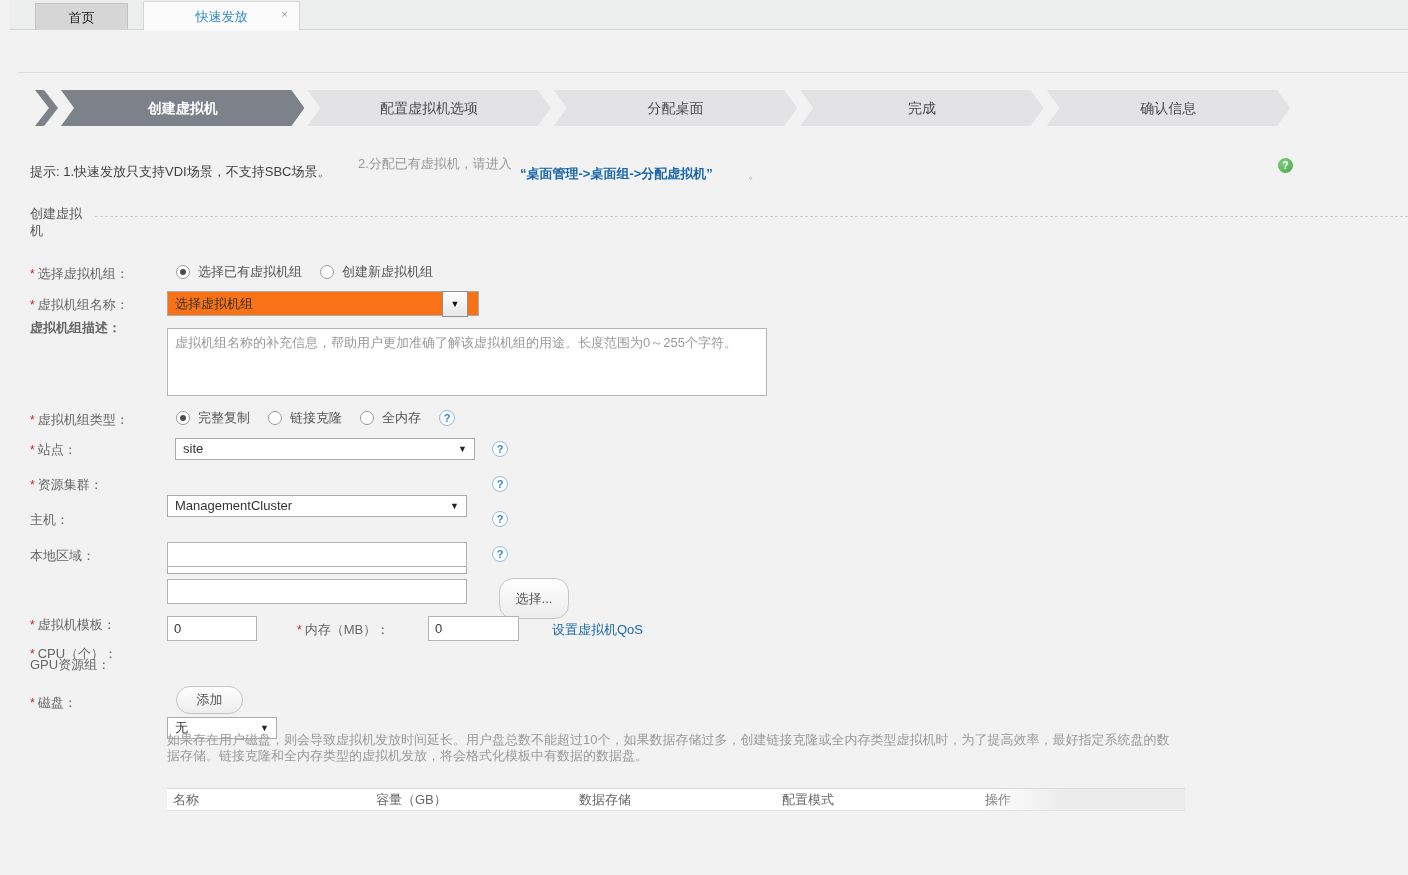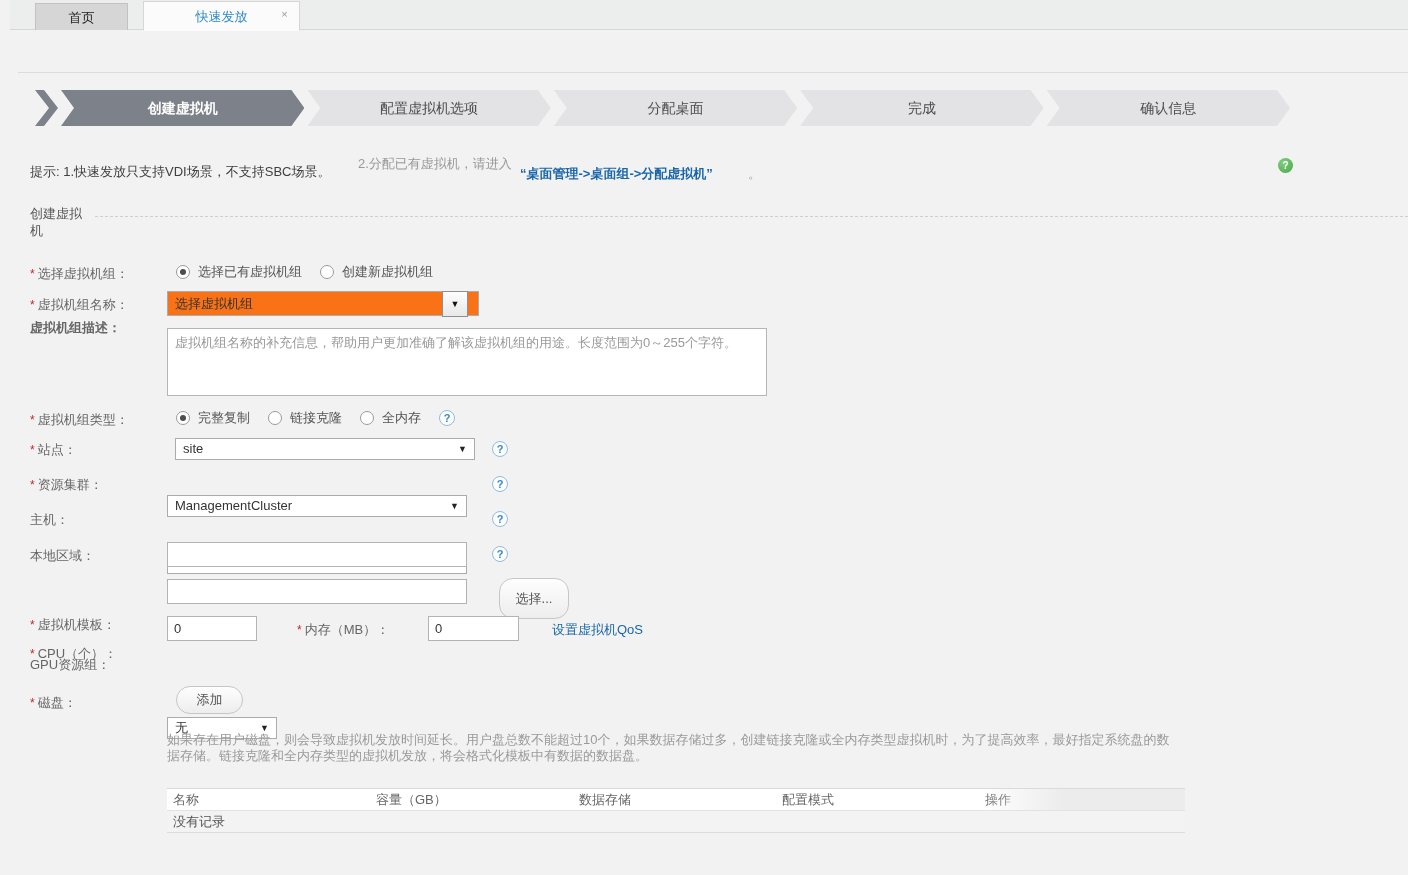--- a/index.html
+++ b/index.html
@@ -206,14 +206,13 @@
 
 <div class="dtable">
   <div class="hdr">
     <span>名称</span>
     <span>容量（GB）</span>
     <span>数据存储</span>
     <span>配置模式</span>
     <span>操作</span>
     <span class="hdr-filler"></span>
   </div>
-  <div class="empty-row">没有记录</div>
 </div>
 
 </body></html>

